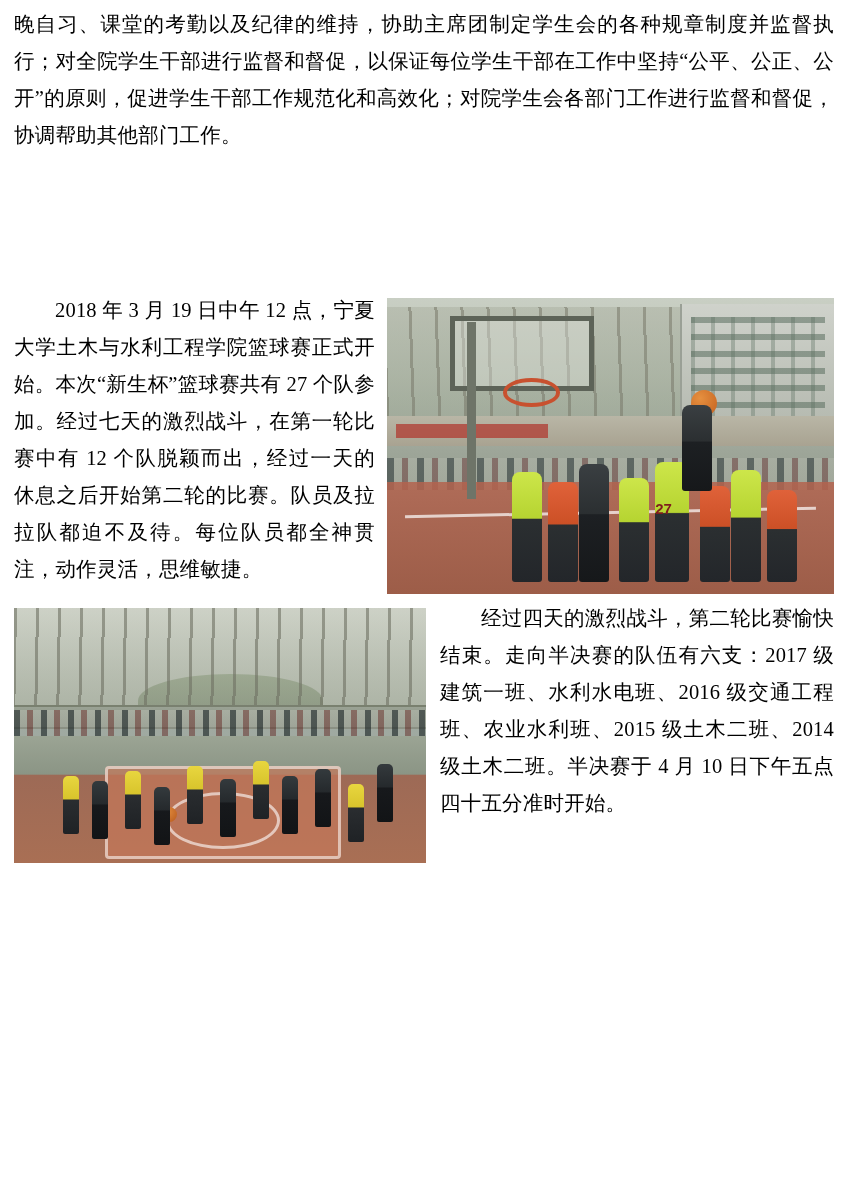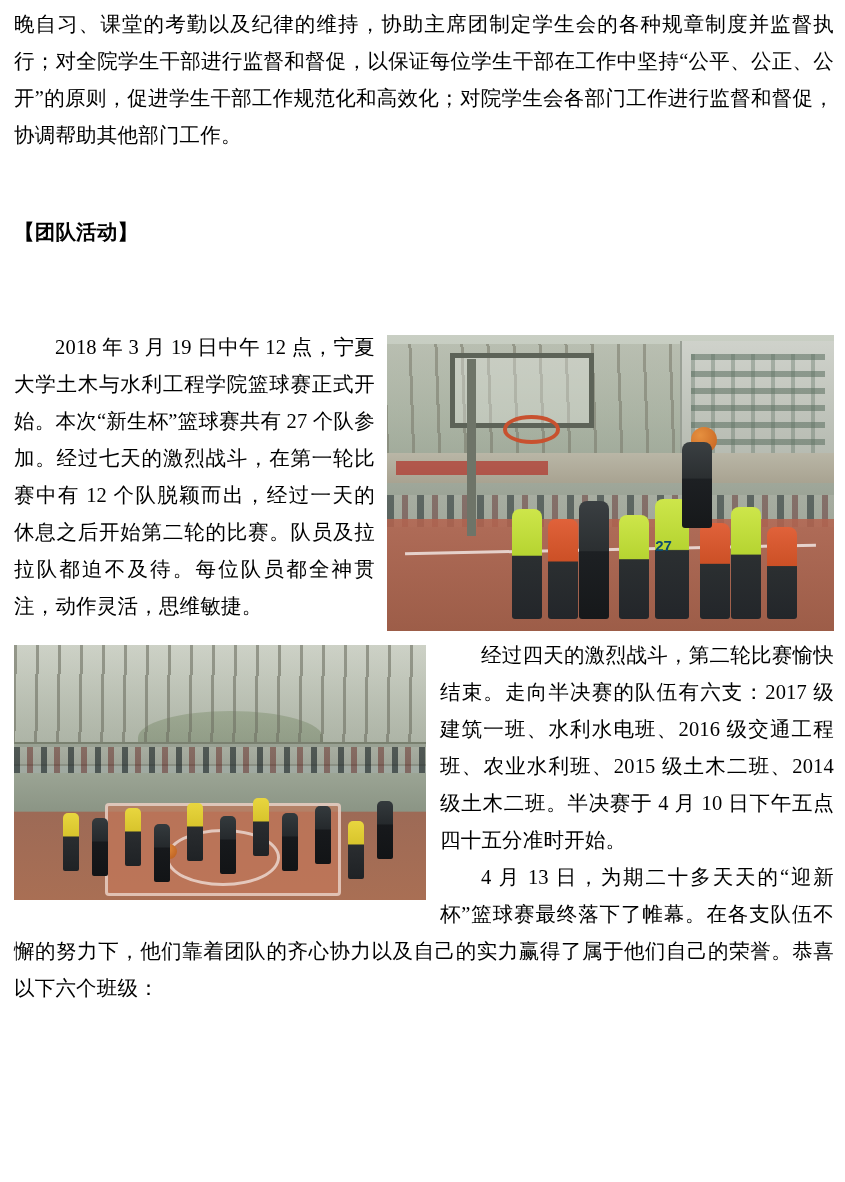--- a/index.html
+++ b/index.html
@@ -146,21 +146,21 @@
     position: absolute; bottom: 4%;
     width: 30px; height: 110px;
     border-radius: 8px 8px 3px 3px;
   }
   .pl-green { background: linear-gradient(180deg,#cde64a 0%, #b6d431 42%, #2b2f31 43%, #23262a 100%); }
   .pl-orange { background: linear-gradient(180deg,#e0623a 0%, #cc5026 42%, #2b2f31 43%, #23262a 100%); }
   .pl-dark { background: linear-gradient(180deg,#3a3f42 0%, #2b2f31 42%, #1d2023 43%, #16181a 100%); }
   .ph1-num {
     position: absolute; left: 60%; bottom: 26%;
     font-family: "Liberation Sans", sans-serif;
-    font-size: 15px; font-weight: bold; color: #0c4a6e;
+    font-size: 15px; font-weight: bold; color: #7f1d1d;
   }
   .ph1-crowd {
     position: absolute; left: 0; top: 54%; width: 100%; height: 11%;
     background: repeating-linear-gradient(90deg,
       rgba(60,70,70,.65) 0 7px, rgba(200,200,190,.25) 7px 15px,
       rgba(110,60,60,.5) 15px 21px, rgba(210,210,200,.2) 21px 30px);
   }
 
   
   .ph2-sky {
@@ -219,21 +219,20 @@
 </head>
 <body>
 
 <div class="page">
   <div class="content">
 
     <p class="para">晚自习、课堂的考勤以及纪律的维持，协助主席团制定学生会的各种规章制度并监督执行；对全院学生干部进行监督和督促，以保证每位学生干部在工作中坚持“公平、公正、公开”的原则，促进学生干部工作规范化和高效化；对院学生会各部门工作进行监督和督促，协调帮助其他部门工作。</p>
 
     <div class="spacer-1"></div>
 
-    <p class="section-label">【团队活动】</p>
 
     <div class="spacer-2"></div>
 
 
     <div class="spacer-3"></div>
 
     <div class="img-right">
       <div class="ph1-sky"></div>
       <div class="ph1-trees"></div>
       <div class="ph1-bldg"></div>
@@ -278,17 +277,16 @@
       <div class="ph2-player p2-dark" style="left:50%; top:67%;"></div>
       <div class="ph2-player p2-yellow" style="left:58%; top:60%;"></div>
       <div class="ph2-player p2-dark" style="left:65%; top:66%;"></div>
       <div class="ph2-player p2-dark" style="left:73%; top:63%;"></div>
       <div class="ph2-player p2-yellow" style="left:81%; top:69%;"></div>
       <div class="ph2-player p2-dark" style="left:88%; top:61%;"></div>
     </div>
 
     <p class="indent2">经过四天的激烈战斗，第二轮比赛愉快结束。走向半决赛的队伍有六支：2017 级建筑一班、水利水电班、2016 级交通工程班、农业水利班、2015 级土木二班、2014 级土木二班。半决赛于 4 月 10 日下午五点四十五分准时开始。</p>
 
-    <p class="indent2">4 月 13 日，为期二十多天天的“迎新杯”篮球赛最终落下了帷幕。在各支队伍不懈的努力下，他们靠着团队的齐心协力以及自己的实力赢得了属于他们自己的荣誉。恭喜以下六个班级：</p>
 
     <div class="clear"></div>
   </div>
 </div>
 
 </body></html>

